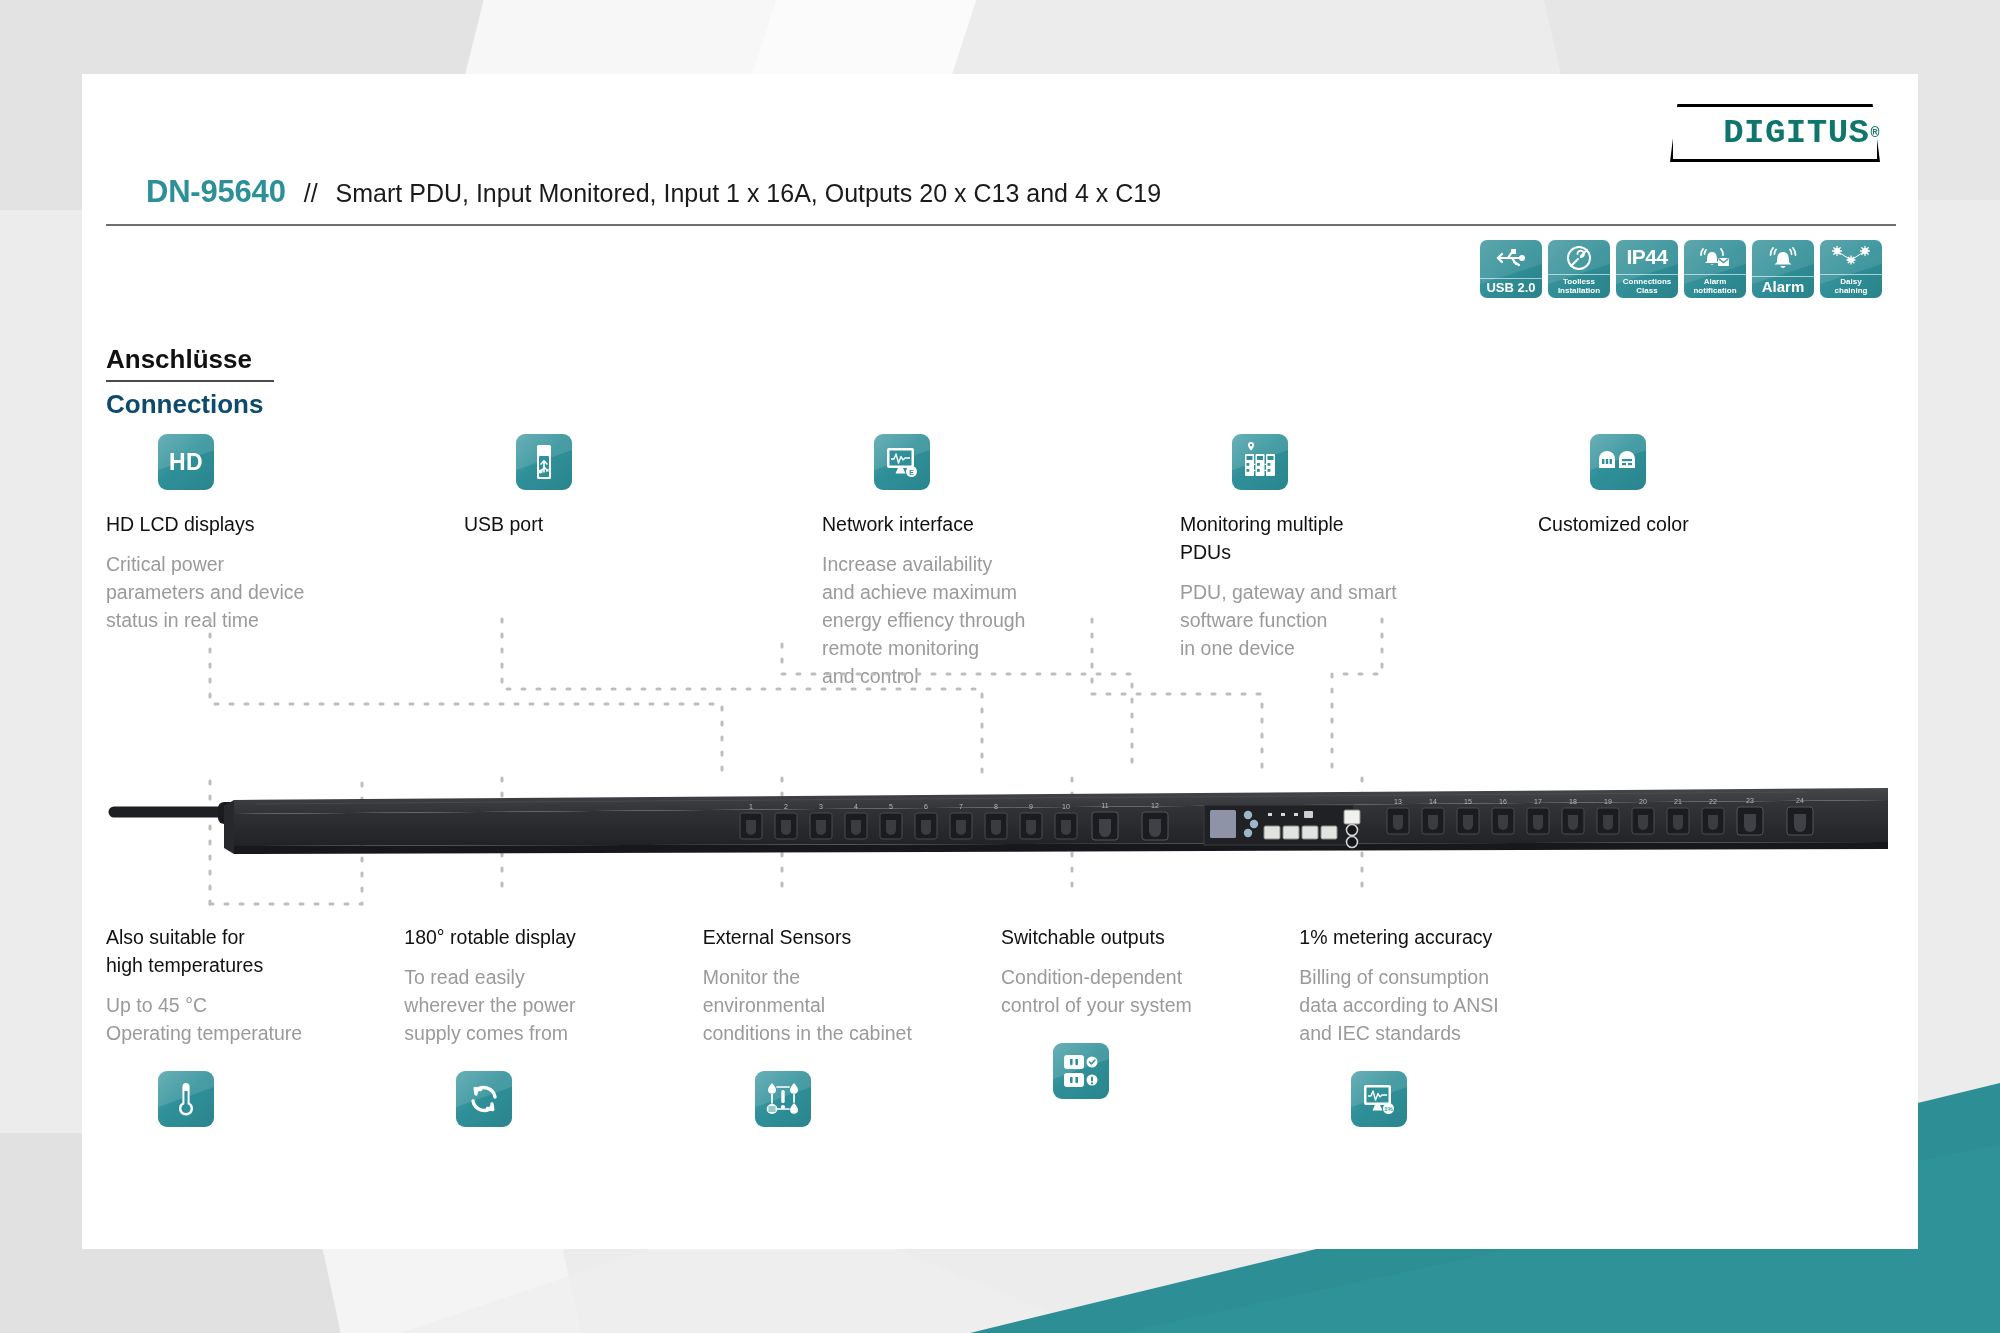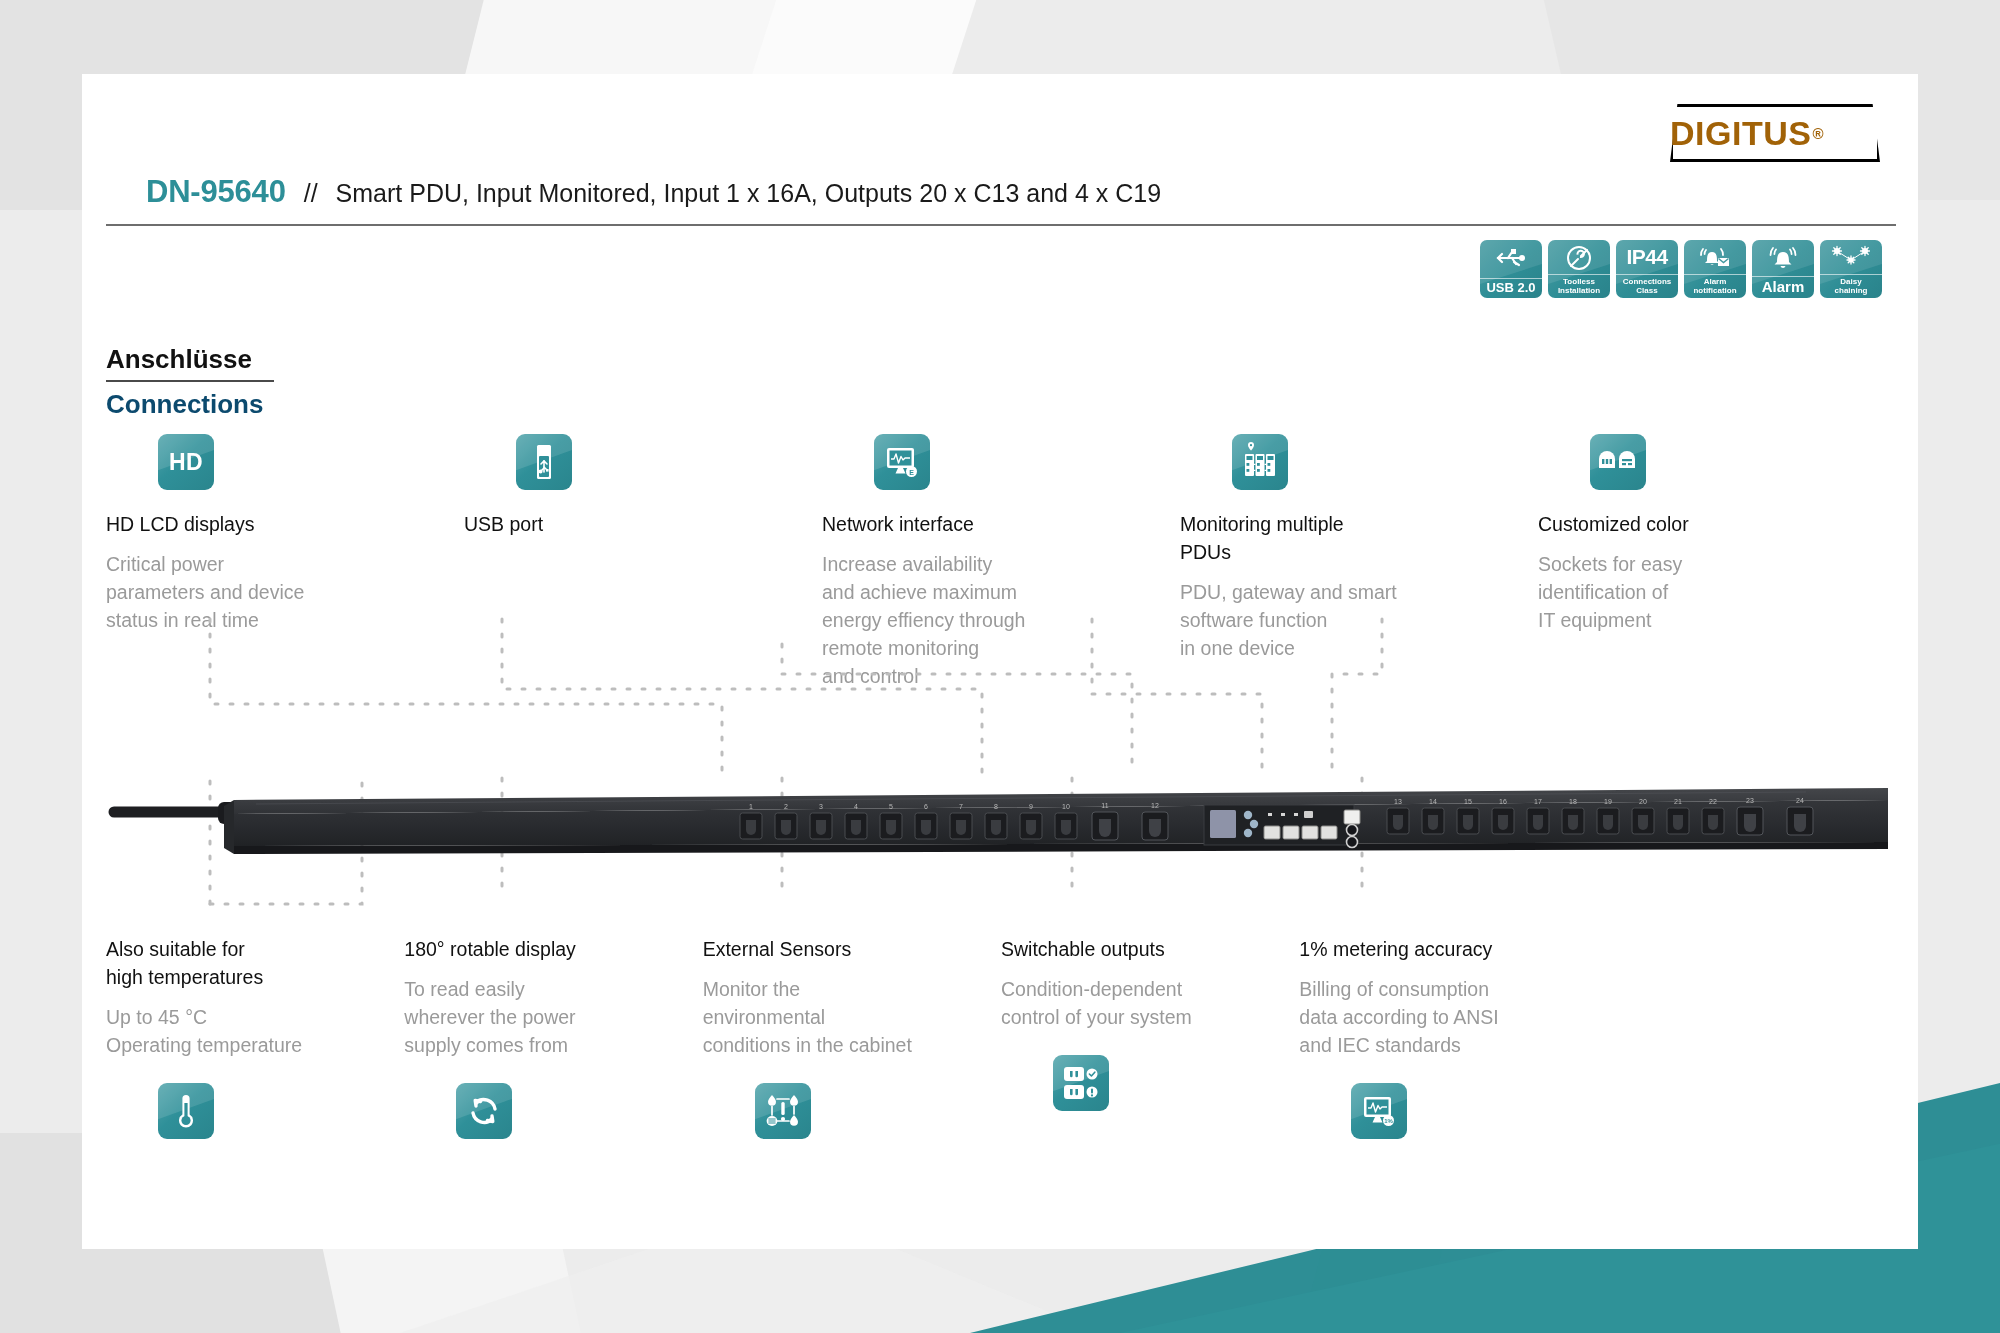--- a/index.html
+++ b/index.html
@@ -113,26 +113,26 @@
     width: 210px; height: 58px;
   }
   .logo-trap {
     position: absolute; inset: 0;
     border: 3px solid #000;
     clip-path: polygon(3.5% 0%, 96.5% 0%, 100% 100%, 0% 100%);
     background: #fff;
   }
   .logo-inner {
     position: absolute; inset: 0;
-    display: flex; align-items: center; justify-content: flex-start;
-    font-family: Liberation Sans, sans-serif;
+    display: flex; align-items: center; justify-content: flex-end;
+    font-family: Liberation Mono, monospace;
     font-weight: 700;
     font-size: 34px;
     letter-spacing: .5px;
-    color: #a16207;
+    color: #0f766e;
   }
   .logo-reg {
     font-size: 15px;
     vertical-align: super;
     margin-left: 1px;
   }
 
   .title-row {
     position: absolute;
     left: 24px; top: 100px;
@@ -249,21 +249,21 @@
     width: 1790px;
     display: grid;
     grid-template-columns: repeat(5, 1fr);
   }
   .bot-grid {
     position: absolute; left: 24px; top: 845px;
     width: 1790px;
     display: grid;
     grid-template-columns: repeat(6, 1fr);
   }
-  .bot-cell .feat-title { margin-top: 16px; }
+  .bot-cell .feat-title { margin-top: 4px; }
   .bot-cell .feature-icon { margin-top: 24px; }
   .bot-cell { display: flex; flex-direction: column; }
 
   .top-cell .feat-icon-wrap { margin-left: 52px; }
   .bot-cell .feat-icon-wrap { margin-left: 52px; }
 
   
   .dots-layer { position: absolute; inset: 0; z-index: 6; pointer-events: none; }
 
   
@@ -523,21 +523,20 @@
               <path d="M22 9 a8 8 0 0 1 16 0 v9 H22 z" fill="#fff"></path>
               <g fill="#2f9099">
                 <rect x="25" y="9" width="10" height="2.2"></rect>
                 <rect x="25" y="13" width="4" height="2.2"></rect>
                 <rect x="31" y="13" width="4" height="2.2"></rect>
               </g>
             </svg>
           </div>
         </div>
         <div class="feat-title">Customized color</div>
-        <div class="feat-desc">Sockets for easy<br>identification of<br>IT equipment</div>
       </div>
     </div>
 
     <div class="pdu-wrap">
       <svg width="1790" height="130" viewBox="0 0 1790 130">
         <defs>
           <linearGradient id="bodyTop" x1="0" y1="0" x2="0" y2="1">
             <stop offset="0%" stop-color="#44464a"></stop>
             <stop offset="100%" stop-color="#303236"></stop>
           </linearGradient>

